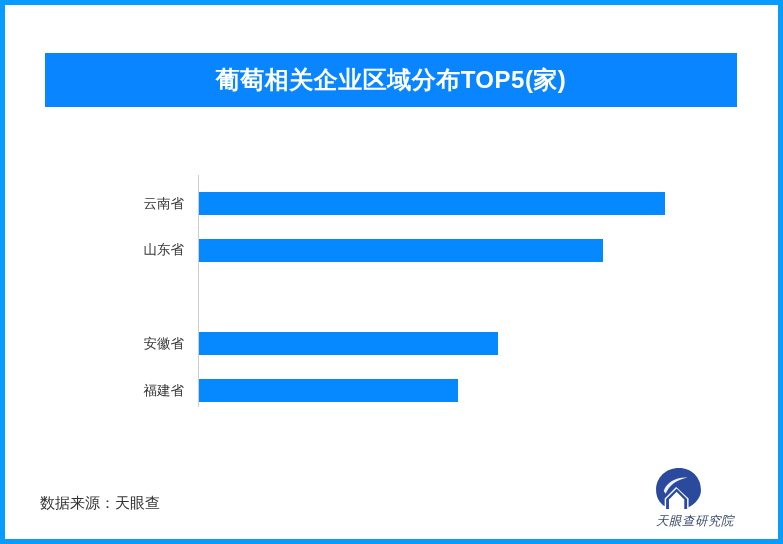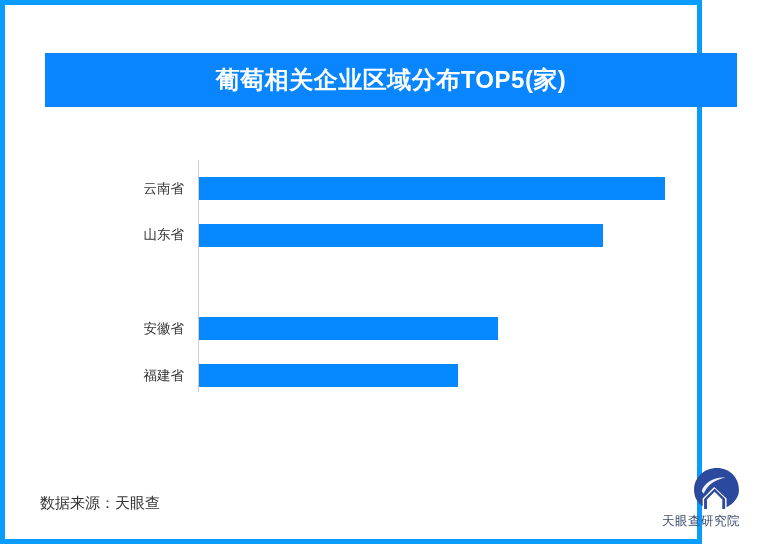--- a/index.html
+++ b/index.html
@@ -11,21 +11,21 @@
     height: 544px;
     background: #ffffff;
     font-family: "Liberation Sans", "DejaVu Sans", sans-serif;
     overflow: hidden;
   }
 
   
   #infographic {
     position: relative;
     box-sizing: border-box;
-    width: 702px;
+    width: 783px;
     height: 544px;
     background: #ffffff;
     border: 5px solid #0a9bff;
   }
 
   
   #title-banner {
     position: absolute;
     left: 40px;
     top: 48px;
@@ -49,21 +49,21 @@
   #chart {
     position: absolute;
     left: 0;
     top: 150px;
     width: 773px;
     height: 250px;
   }
   #plot-area {
     position: absolute;
     left: 193px;
-    top: 5px;
+    top: 20px;
     width: 540px;
     height: 232px;
   }
   
   #y-axis-line {
     position: absolute;
     left: 0px;
     top: 0px;
     width: 1px;
     height: 232px;
@@ -99,25 +99,26 @@
     position: absolute;
     left: 35px;
     top: 489px;
     font-size: 15px;
     color: #333333;
     white-space: nowrap;
   }
 
   #logo-block {
     position: absolute;
-    left: 657px;
+    left: 619px;
     top: 462px;
     width: 110px;
     height: 66px;
-    text-align: left;
+    text-align: right;
+    font-style: italic;
   }
   #logo-mark {
     width: 48px;
     height: 43px;
     display: block;
     margin: 0 auto;
   }
   #logo-text {
     margin-top: 3px;
     font-size: 12.5px;

